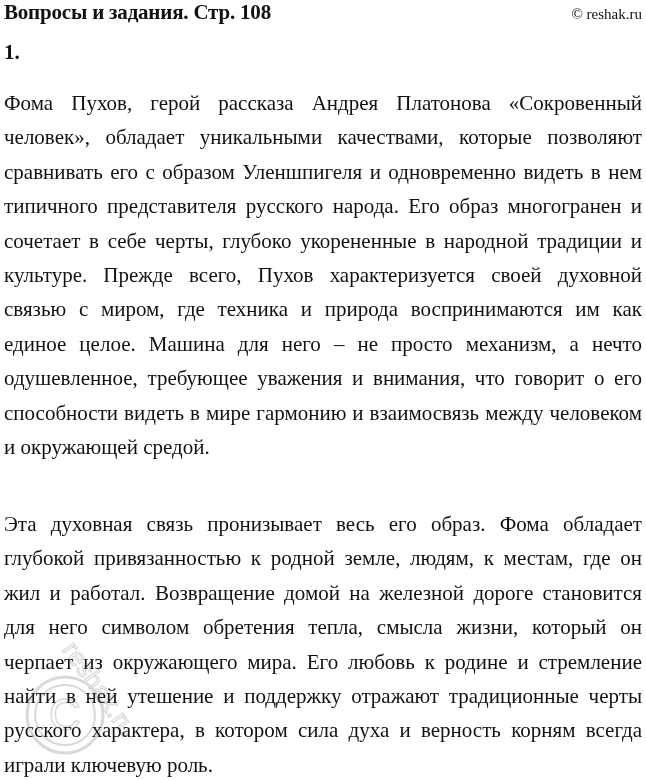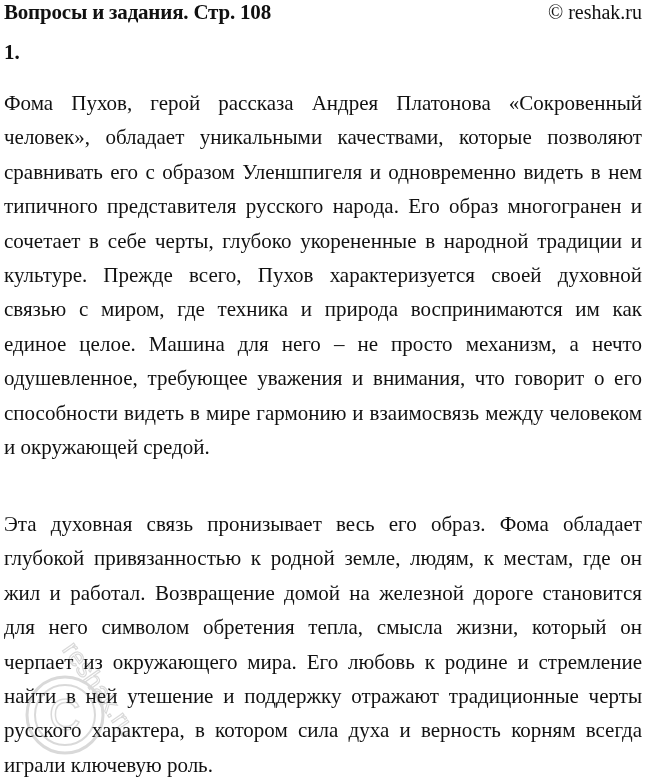--- a/index.html
+++ b/index.html
@@ -6,21 +6,21 @@
     body {
       width: 646px; height: 780px; overflow: hidden; position: relative;
       font-family: "Liberation Serif", "DejaVu Serif", serif;
       color: #111;
     }
     .header {
       position: absolute; left: 4px; right: 4px; top: 0px; height: 26px;
       display: flex; justify-content: space-between; align-items: baseline;
     }
     .header .title { font-weight: bold; font-size: 21px; letter-spacing: -0.2px; }
-    .header .copyright { font-size: 20px; margin-left: 36px; }
+    .header .copyright { font-size: 15px; margin-left: 36px; }
     .task-number {
       position: absolute; left: 4px; top: 40px;
       font-weight: bold; font-size: 21px;
     }
     .answer {
       position: absolute; left: 4px; width: 638px;
       font-size: 21px; line-height: 34.4px;
       text-align: justify; margin: 0;
     }
     #p1 { top: 86px; }

